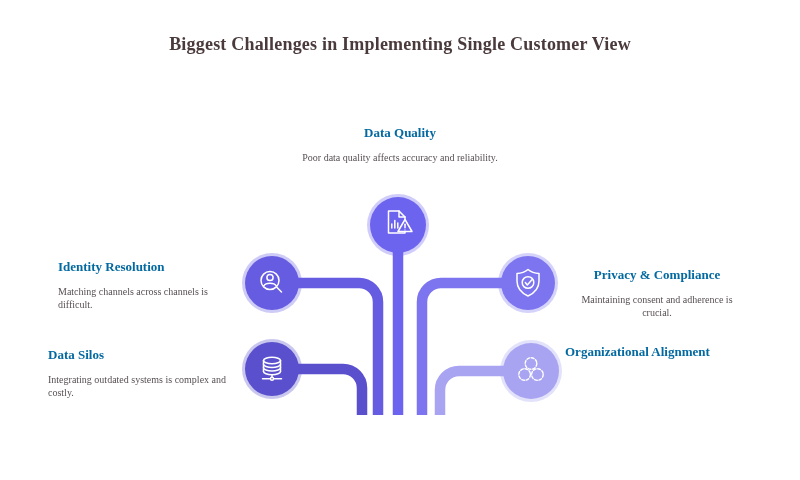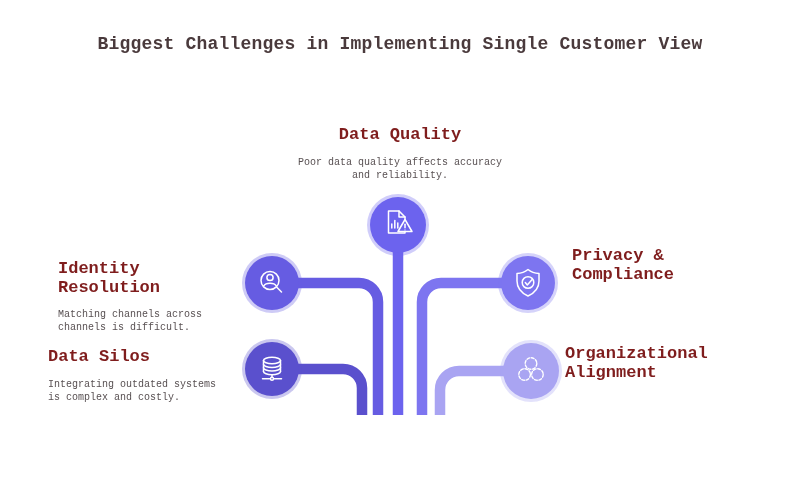--- a/index.html
+++ b/index.html
@@ -1,35 +1,35 @@
 <!DOCTYPE html>
 <html><head>
 <meta charset="utf-8">
 <style>
   html,body{margin:0;padding:0;background:#fff;}
   .canvas{
     position:relative;width:792px;height:480px;background:#ffffff;
-    font-family:Liberation Mono, monospace;overflow:hidden;border-radius:26px;
+    font-family:Liberation Serif, serif;overflow:hidden;border-radius:26px;
   }
   .title{
     position:absolute;top:34px;left:0;width:800px;text-align:center;
     font-size:18px;font-weight:bold;color:#4a3a3c;margin:0;letter-spacing:.2px;
   }
   .connector-svg{position:absolute;top:0;left:0;}
   .label-block{position:absolute;}
   .label-block h3{
-    margin:0 0 11px 0;font-size:17px;font-weight:bold;color:#7f1d1d;line-height:1.1;
+    margin:0 0 11px 0;font-size:13px;font-weight:bold;color:#0369a1;line-height:1.1;
   }
   .label-block p{
     margin:0;font-size:10px;color:#585052;line-height:1.3;
   }
   .lb-center{left:290px;top:126px;width:220px;text-align:center;}
   .lb-identity{left:58px;top:260px;width:170px;text-align:left;}
   .lb-silos{left:48px;top:348px;width:180px;text-align:left;}
-  .lb-privacy{left:572px;top:247px;width:170px;text-align:left;}
+  .lb-privacy{left:572px;top:268px;width:170px;text-align:center;}
   .lb-org{left:565px;top:345px;width:212px;text-align:left;}
 </style>
 </head>
 <body>
 
 <div class="canvas">
 
   <h1 class="title">Biggest Challenges in Implementing Single Customer View</h1>
 
   <svg class="connector-svg" width="800" height="480" viewBox="0 0 800 480">
@@ -116,20 +116,21 @@
     <p>Poor data quality affects accuracy and reliability.</p>
   </div>
 
   <div class="label-block lb-identity">
     <h3>Identity Resolution</h3>
     <p>Matching channels across channels is difficult.</p>
   </div>
 
   <div class="label-block lb-privacy">
     <h3>Privacy &amp; Compliance</h3>
+    <p>Maintaining consent and adherence is crucial.</p>
   </div>
 
   <div class="label-block lb-silos">
     <h3>Data Silos</h3>
     <p>Integrating outdated systems is complex and costly.</p>
   </div>
 
   <div class="label-block lb-org">
     <h3>Organizational Alignment</h3>
   </div>

